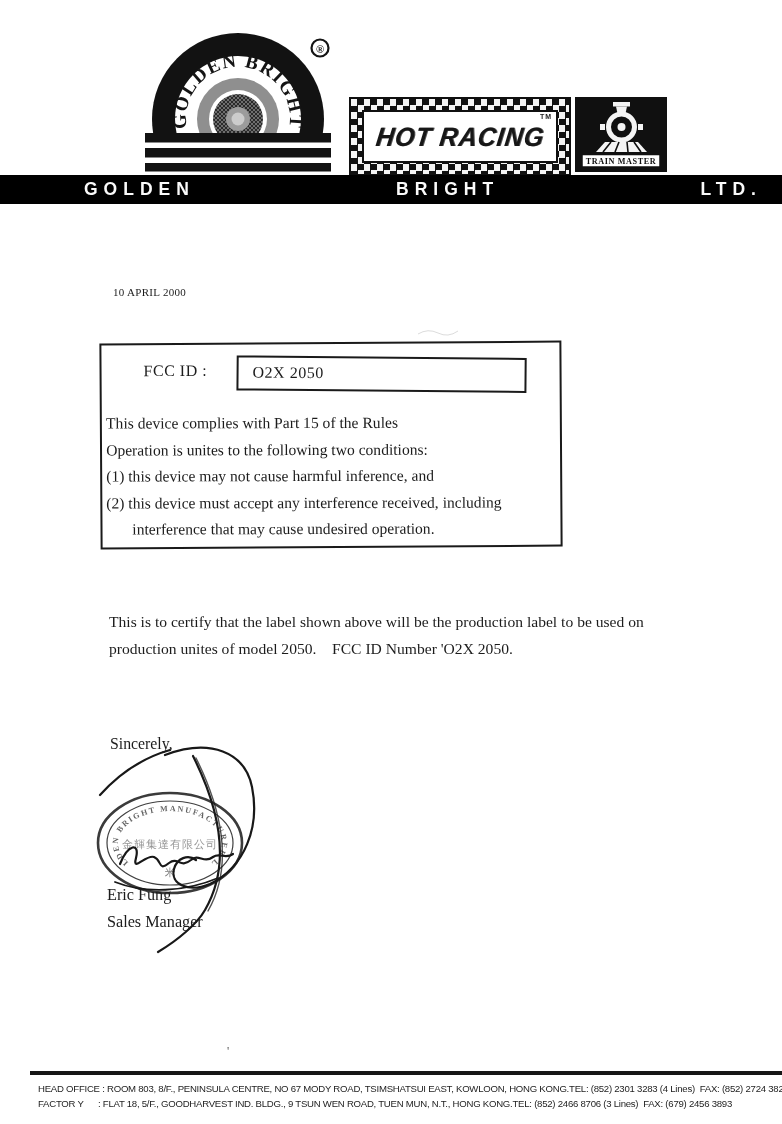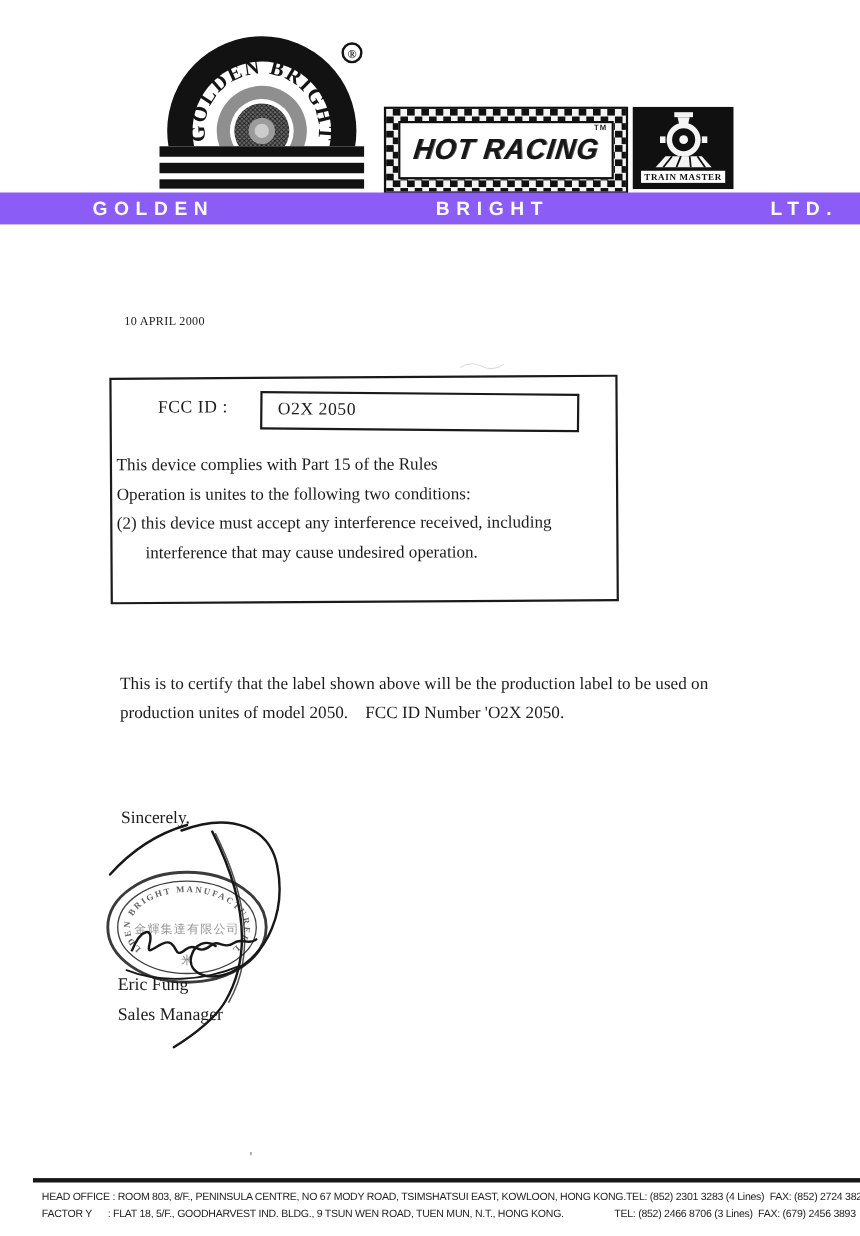--- a/index.html
+++ b/index.html
@@ -27,21 +27,21 @@
     transform: skewX(-7deg) scaleY(1.06); text-shadow: 1px 0 0 #5a5a5a;
   }
   .hr-tm {
     position: absolute; top: 1px; right: 4px; font-size: 7px; font-weight: bold;
     letter-spacing: 1px; color: #222; font-family: "Liberation Sans", sans-serif;
   }
   .train-master { position: absolute; left: 575px; top: 97px; width: 92px; height: 75px; }
   
   .banner {
     position: absolute; left: 0; top: 175px; width: 782px; height: 29px;
-    background: #8b5cf6; color: #fafafa;
+    background: #000000; color: #fafafa;
     display: flex; align-items: center; justify-content: space-between;
     padding: 0 20px 0 84px;
     font-family: "Liberation Sans", sans-serif; font-weight: bold;
     font-size: 17.5px; letter-spacing: 6px;
   }
   
   .date { position: absolute; left: 113px; top: 286px; font-size: 11px; letter-spacing: 0.3px; }
   .fcc-box {
     position: absolute; left: 100px; top: 342px; width: 462px; height: 206px;
     border: 2px solid #1a1a1a; transform: rotate(-0.35deg);
@@ -62,21 +62,21 @@
   .closing { position: absolute; left: 110px; top: 735px; font-size: 15.8px; }
   .sig-block { position: absolute; left: 70px; top: 742px; width: 275px; height: 218px; }
   .signer-name  { position: absolute; left: 107px; top: 886px; font-size: 16.2px; }
   .signer-title { position: absolute; left: 107px; top: 913px; font-size: 16.2px; }
   
   .smudge { position: absolute; left: 416px; top: 326px; opacity: 0.3; }
   .tick { position: absolute; left: 227px; top: 1044px; font-size: 12px; color: #555; }
   
   .footer-bar { position: absolute; left: 30px; top: 1071px; width: 752px; height: 4px; background: #161616; }
   .footer-line {
-    position: absolute; left: 38px; width: 740px;
+    position: absolute; left: 38px; width: 648px;
     display: flex; justify-content: space-between;
     font-family: "Liberation Sans", sans-serif; font-size: 9.6px;
     letter-spacing: -0.25px; color: #1d1d1d;
   }
   .footer-line span { white-space: pre; }
   .fl1 { top: 1083px; } .fl2 { top: 1098px; }
 </style>
 </head>
 <body>
 
@@ -152,20 +152,21 @@
   </svg>
 
   <div class="fcc-box">
     <div class="fcc-label">FCC ID :</div>
     <div class="fcc-inner">
       <span>O2X 2050</span>
     </div>
     <div class="fcc-lines">
       <div>This device complies with Part 15 of the Rules</div>
       <div>Operation is unites to the following two conditions:</div>
+      <div>(1) this device may not cause harmful inference, and</div>
       <div>(2) this device must accept any interference received, including</div>
       <div class="indent">interference that may cause undesired operation.</div>
     </div>
   </div>
 
   <div class="certify">
     <div>This is to certify that the label shown above will be the production label to be used on</div>
     <div>production unites of model 2050.    FCC ID Number 'O2X 2050.</div>
   </div>
 

